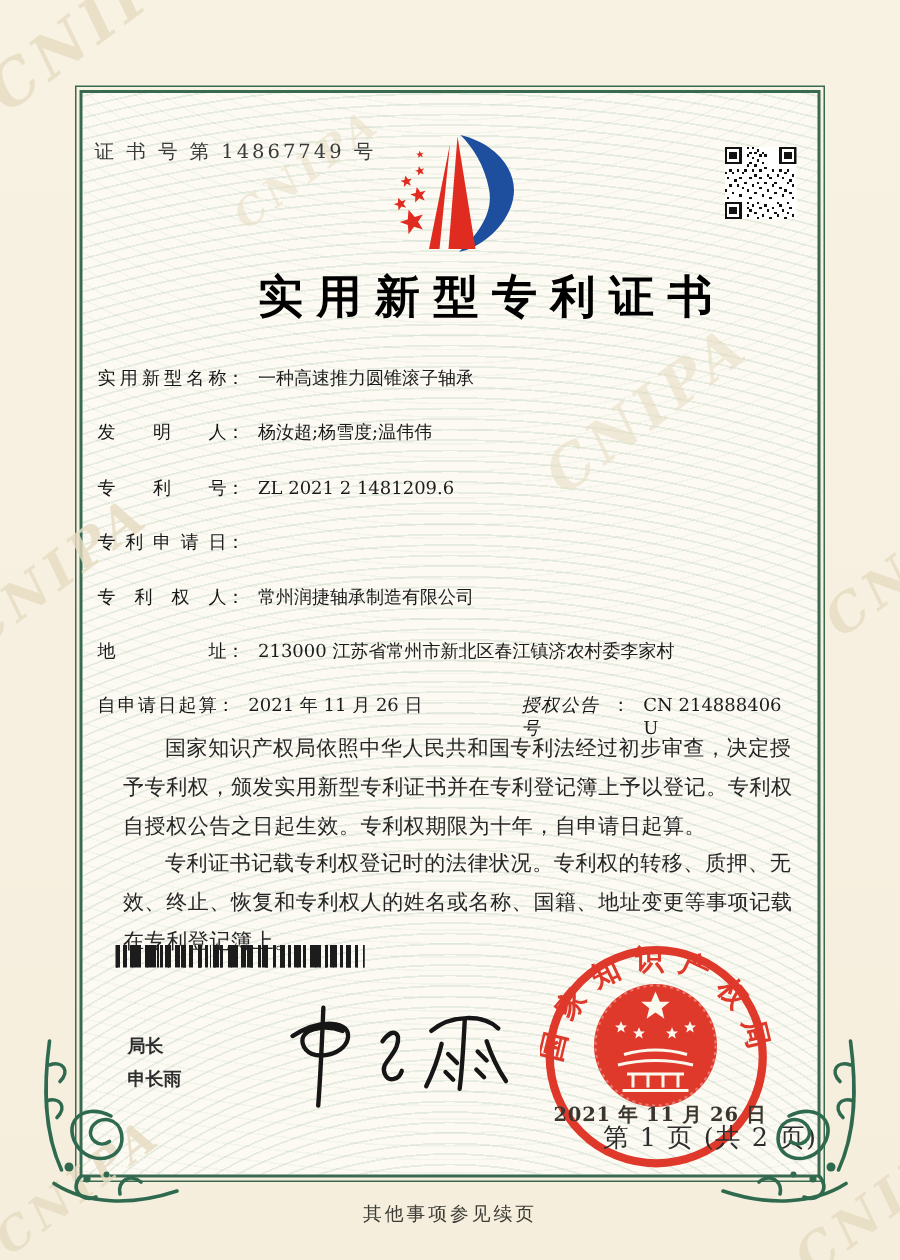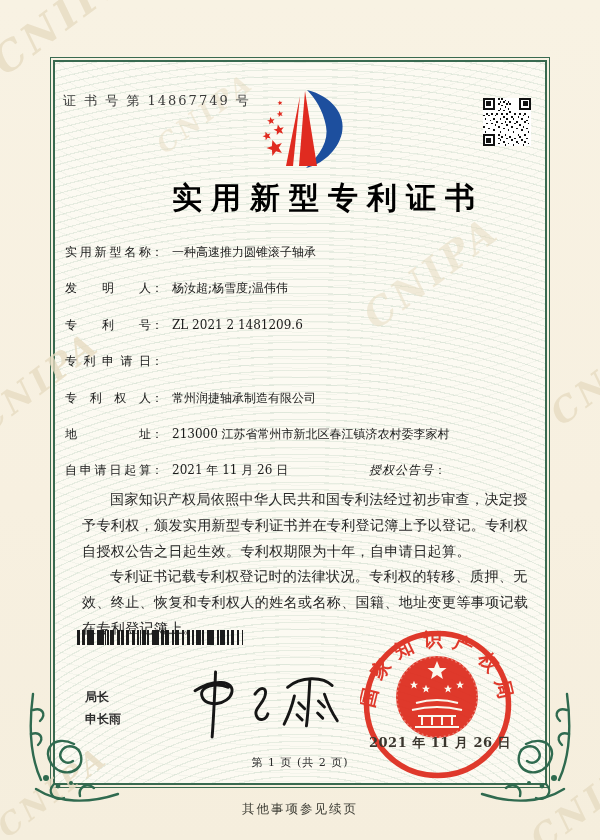--- a/index.html
+++ b/index.html
@@ -46,21 +46,21 @@
       repeating-linear-gradient(90deg,#1c1c1c 0 1px,rgba(0,0,0,0) 1px 7px),
       repeating-linear-gradient(90deg,#1c1c1c 0 3px,rgba(0,0,0,0) 3px 11px);}
   
   .signer{left:30px;top:625px;font-family:"DejaVu Sans","Liberation Sans",sans-serif;
           font-size:12px;font-weight:700;color:#2e2e2e;line-height:1.8;}
   .signature{left:116px;top:596px;}
   .seal{left:305px;top:565px;width:155px;height:155px;opacity:.93;mix-blend-mode:multiply;}
   .seal-date{left:301px;top:672px;width:168px;text-align:center;font-size:13px;font-weight:700;
              color:#3a352d;letter-spacing:.5px;}
   
-  .page-note{left:0;bottom:13px;width:100%;text-align:center;font-size:11px;color:#2c2c2c;letter-spacing:1px;}
+  .page-note{left:0;bottom:13px;width:100%;text-align:right;font-size:17px;color:#2c2c2c;letter-spacing:1px;}
   .cont-note{position:absolute;left:0;top:801px;width:100%;text-align:center;font-size:12.5px;
              color:#3c3c34;letter-spacing:2px;z-index:2;}
   .ornament{position:absolute;z-index:2;pointer-events:none;}
   .orn-bl{left:16px;top:688px;}
   .orn-br{left:474px;top:688px;transform:scaleX(-1);}
 </style>
 </head>
 <body>
 
 <div class="wm" style="left:-20px;top:-8px;font-size:40px;">CNIPA</div>
@@ -139,20 +139,21 @@
         <span class="flabel">地址</span>
             <span class="colon">：</span>
         <span class="fval">213000 江苏省常州市新北区春江镇济农村委李家村</span>
       </div>
       <div class="row">
         <span class="flabel">自申请日起算</span>
             <span class="colon">：</span>
         <span class="fval val-grantdate">2021 年 11 月 26 日</span>
         <span class="flabel2">授权公告号</span>
             <span class="colon">：</span>
+        <span class="fval">CN 214888406 U</span>
       </div>
     </div>
 
     <div class="abs bodytext">
       <p>国家知识产权局依照中华人民共和国专利法经过初步审查，决定授予专利权，颁发实用新型专利证书并在专利登记簿上予以登记。专利权自授权公告之日起生效。专利权期限为十年，自申请日起算。</p>
       <p>专利证书记载专利权登记时的法律状况。专利权的转移、质押、无效、终止、恢复和专利权人的姓名或名称、国籍、地址变更等事项记载在专利登记簿上。</p>
     </div>
 
     <div class="abs barcode"></div>
 

